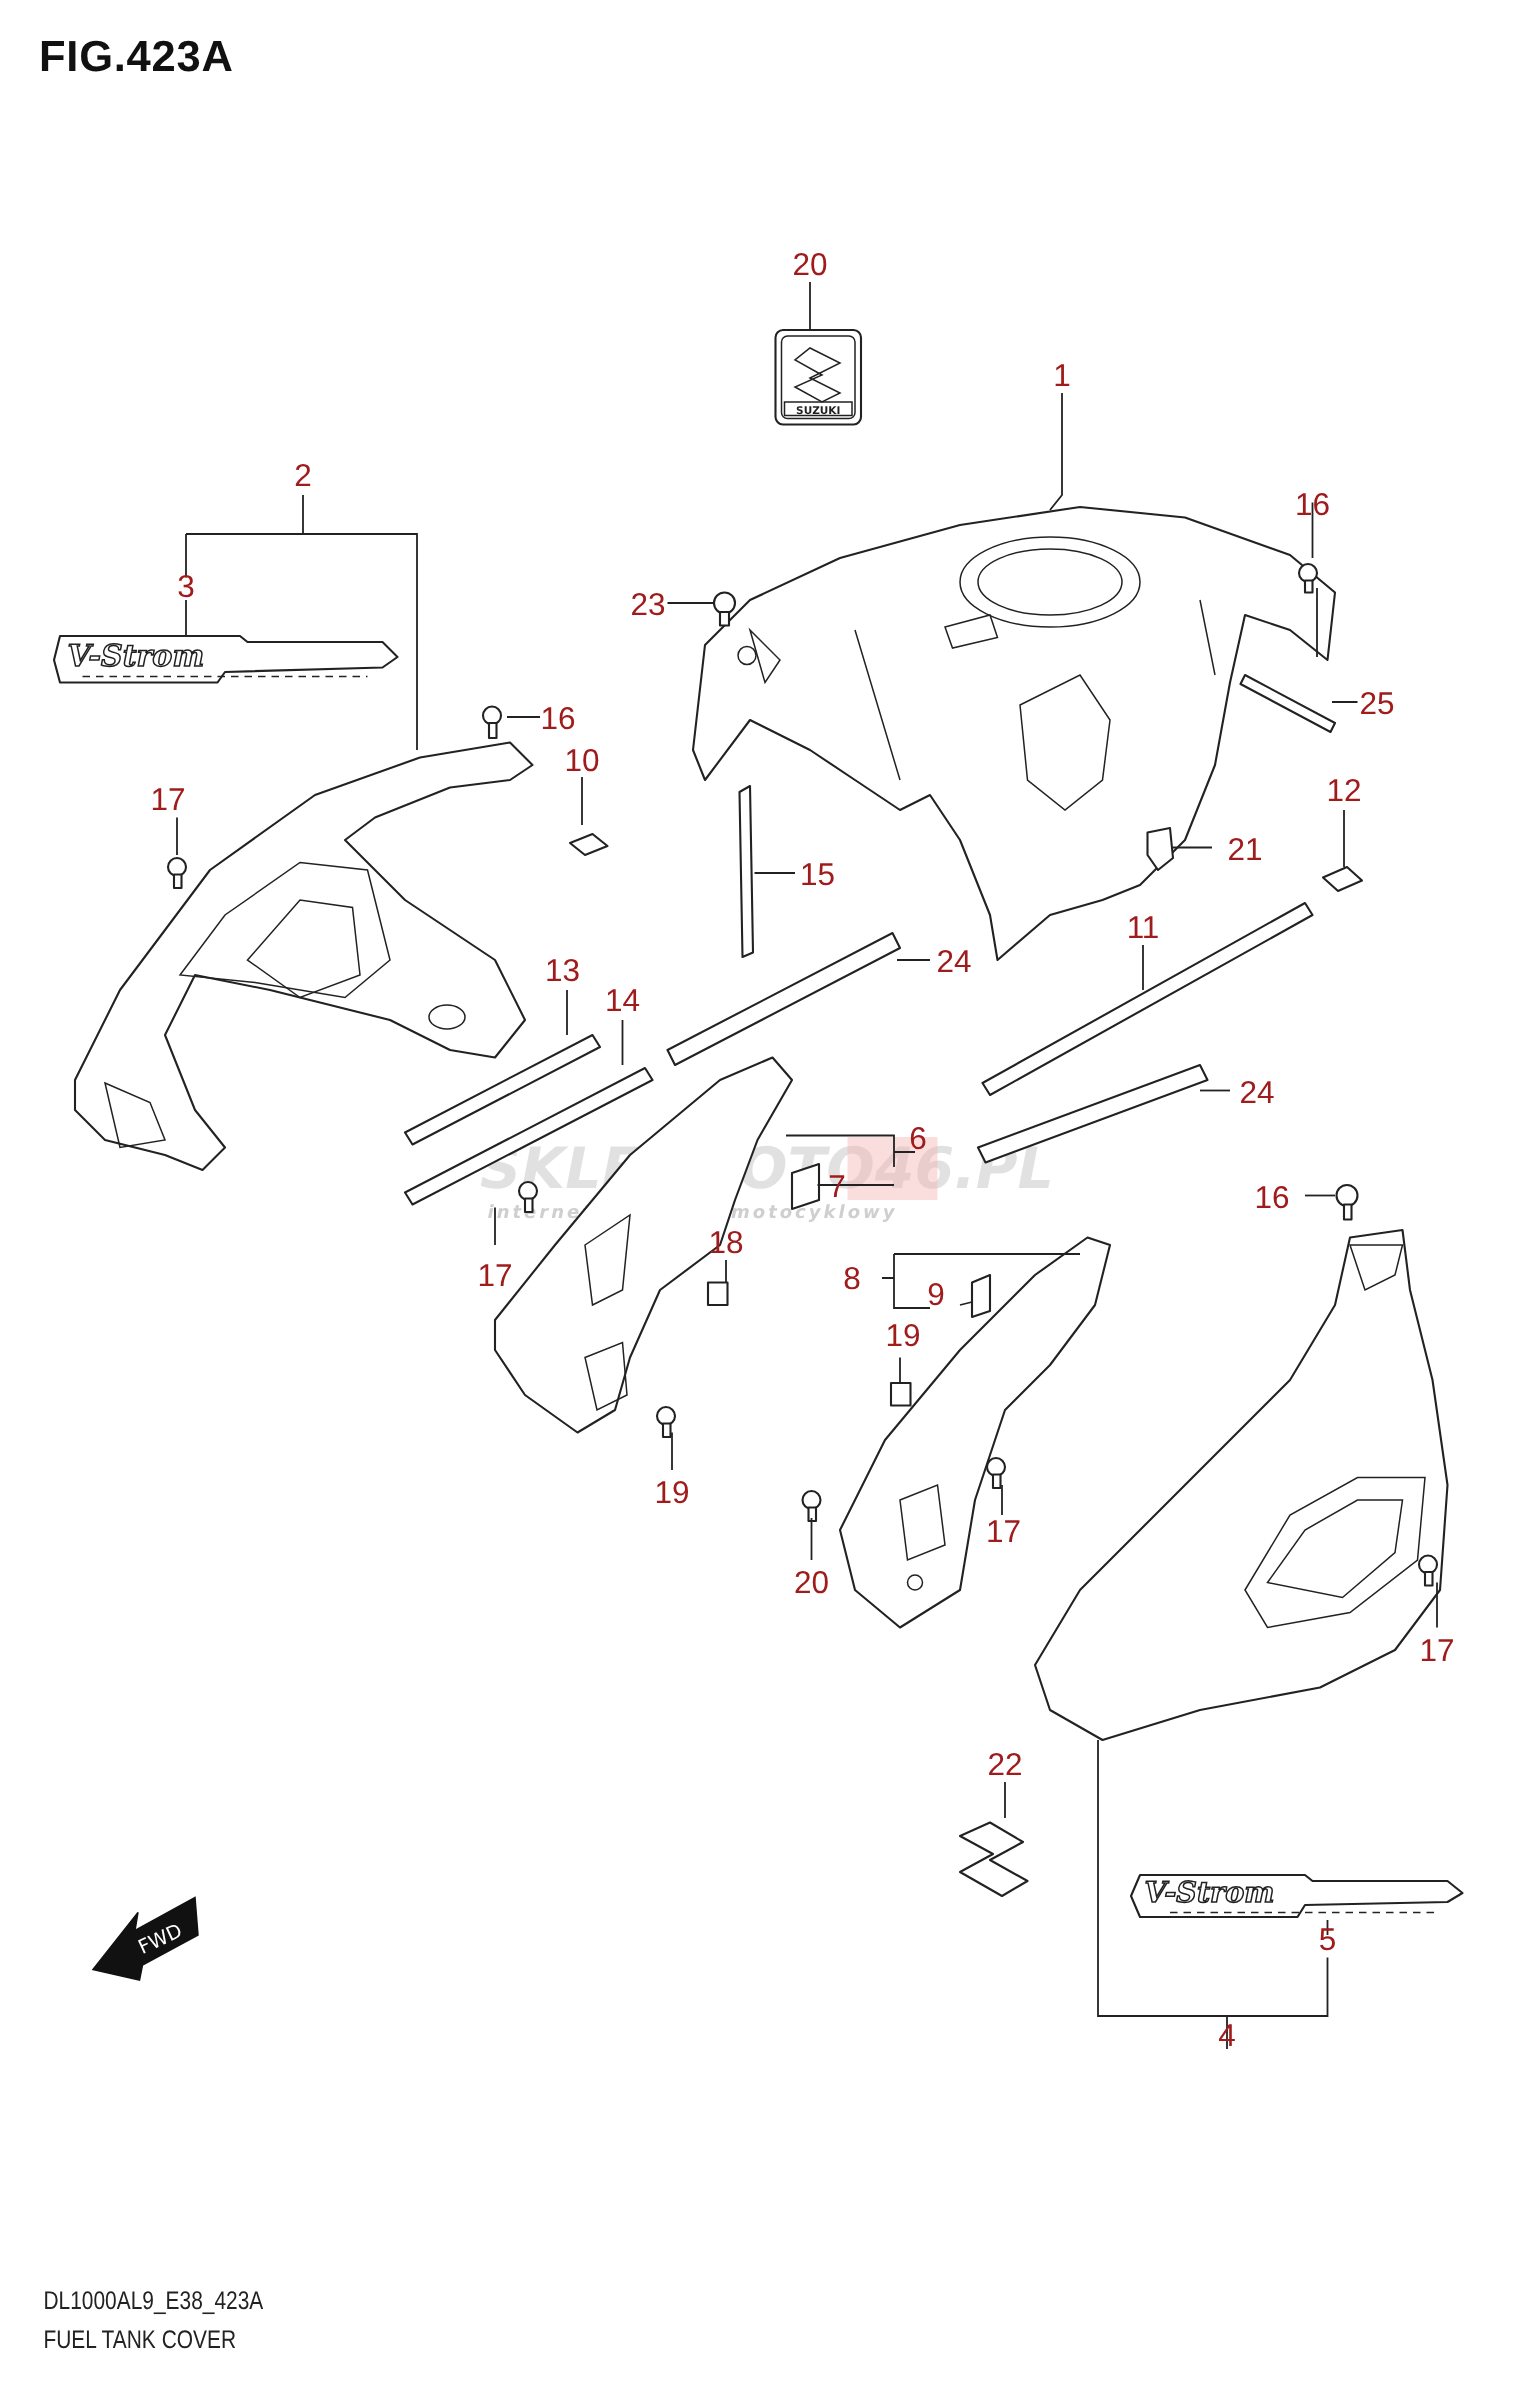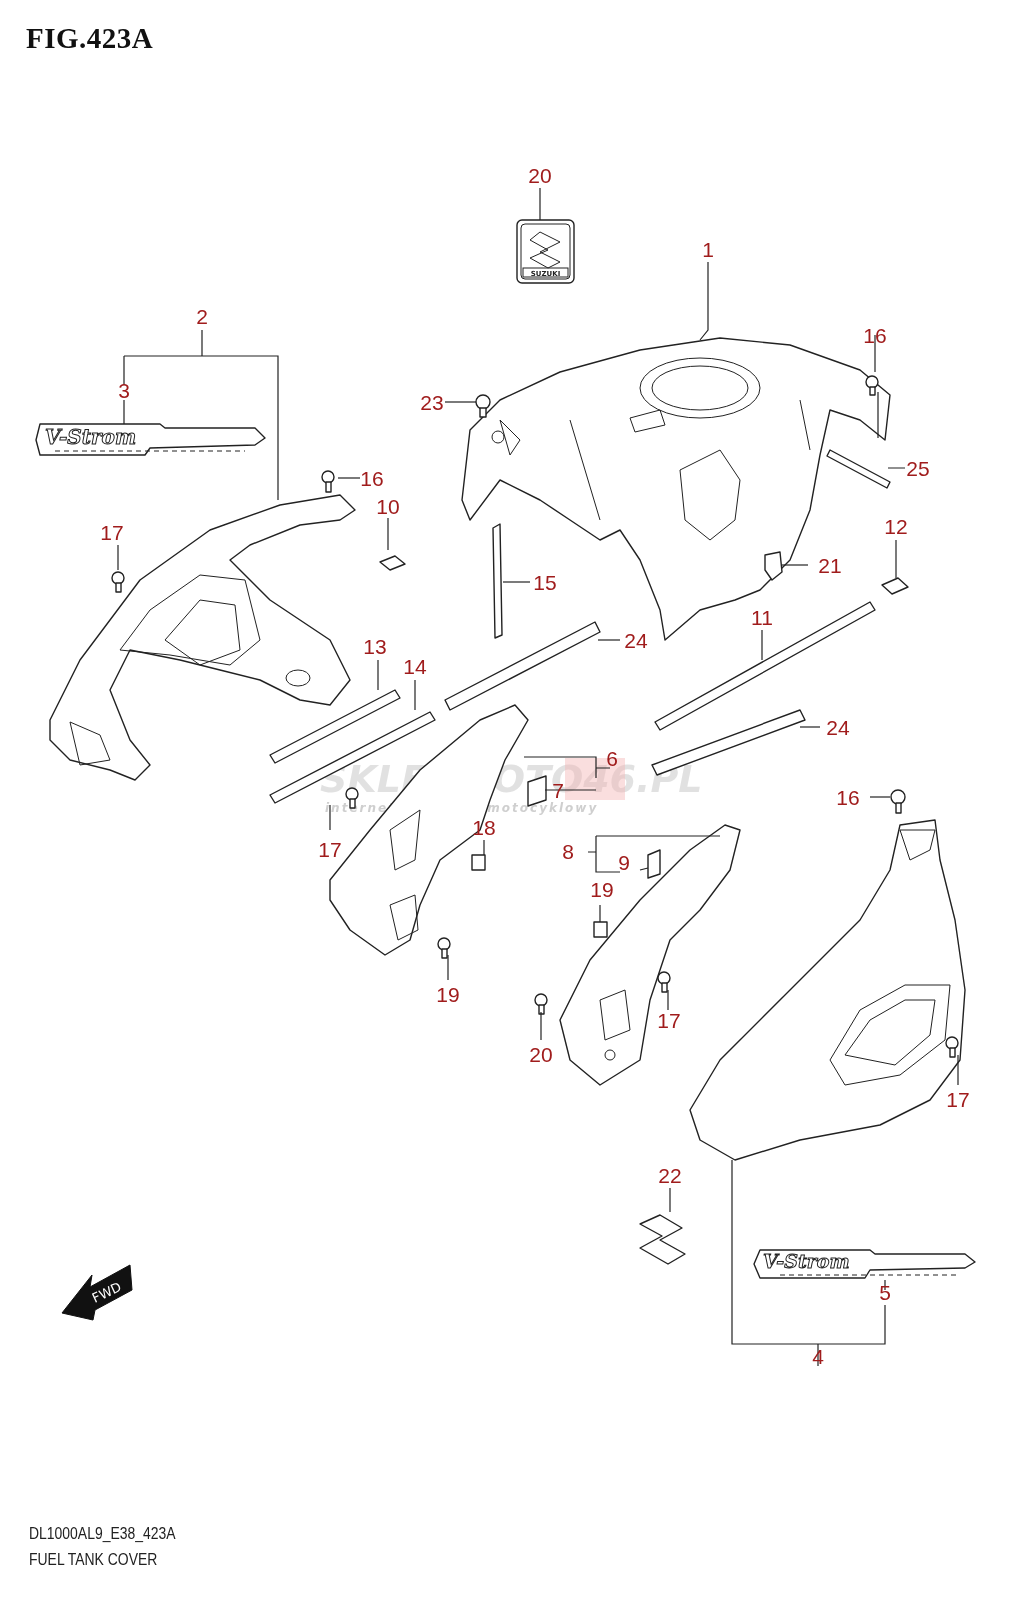--- a/index.html
+++ b/index.html
@@ -1,18 +1,18 @@
 <!DOCTYPE html>
 <html><head>
 <meta charset="utf-8">
 <style>
   html, body { margin:0; padding:0; background:#ffffff; }
   body { width:1024px; height:1600px; position:relative; overflow:hidden;
          font-family:"Liberation Sans", sans-serif; }
-  .fig-title { position:absolute; left:26px; top:22px; font-family:Liberation Serif, serif;
+  .fig-title { position:absolute; left:26px; top:22px; font-family:Liberation Sans, sans-serif;
                font-weight:bold; font-size:29px; color:#111; letter-spacing:0.5px; }
   .footer { position:absolute; left:29px; font-family:"Liberation Sans Narrow","Liberation Sans", sans-serif;
             font-size:17px; color:#222; transform:scaleX(0.82); transform-origin:left top; }
   .footer.code { top:1524px; }
   .footer.name { top:1550px; }
   svg#diagram { position:absolute; left:0; top:0; }
   .lbl { font-family:"Liberation Sans", sans-serif; font-size:21px; fill:#a01c1c; }
   .ln { stroke:#222; stroke-width:1.2; fill:none; }
   .part { stroke:#222; stroke-width:1.4; fill:#fff; stroke-linejoin:round; }
   .thin { stroke:#222; stroke-width:1; fill:none; }

